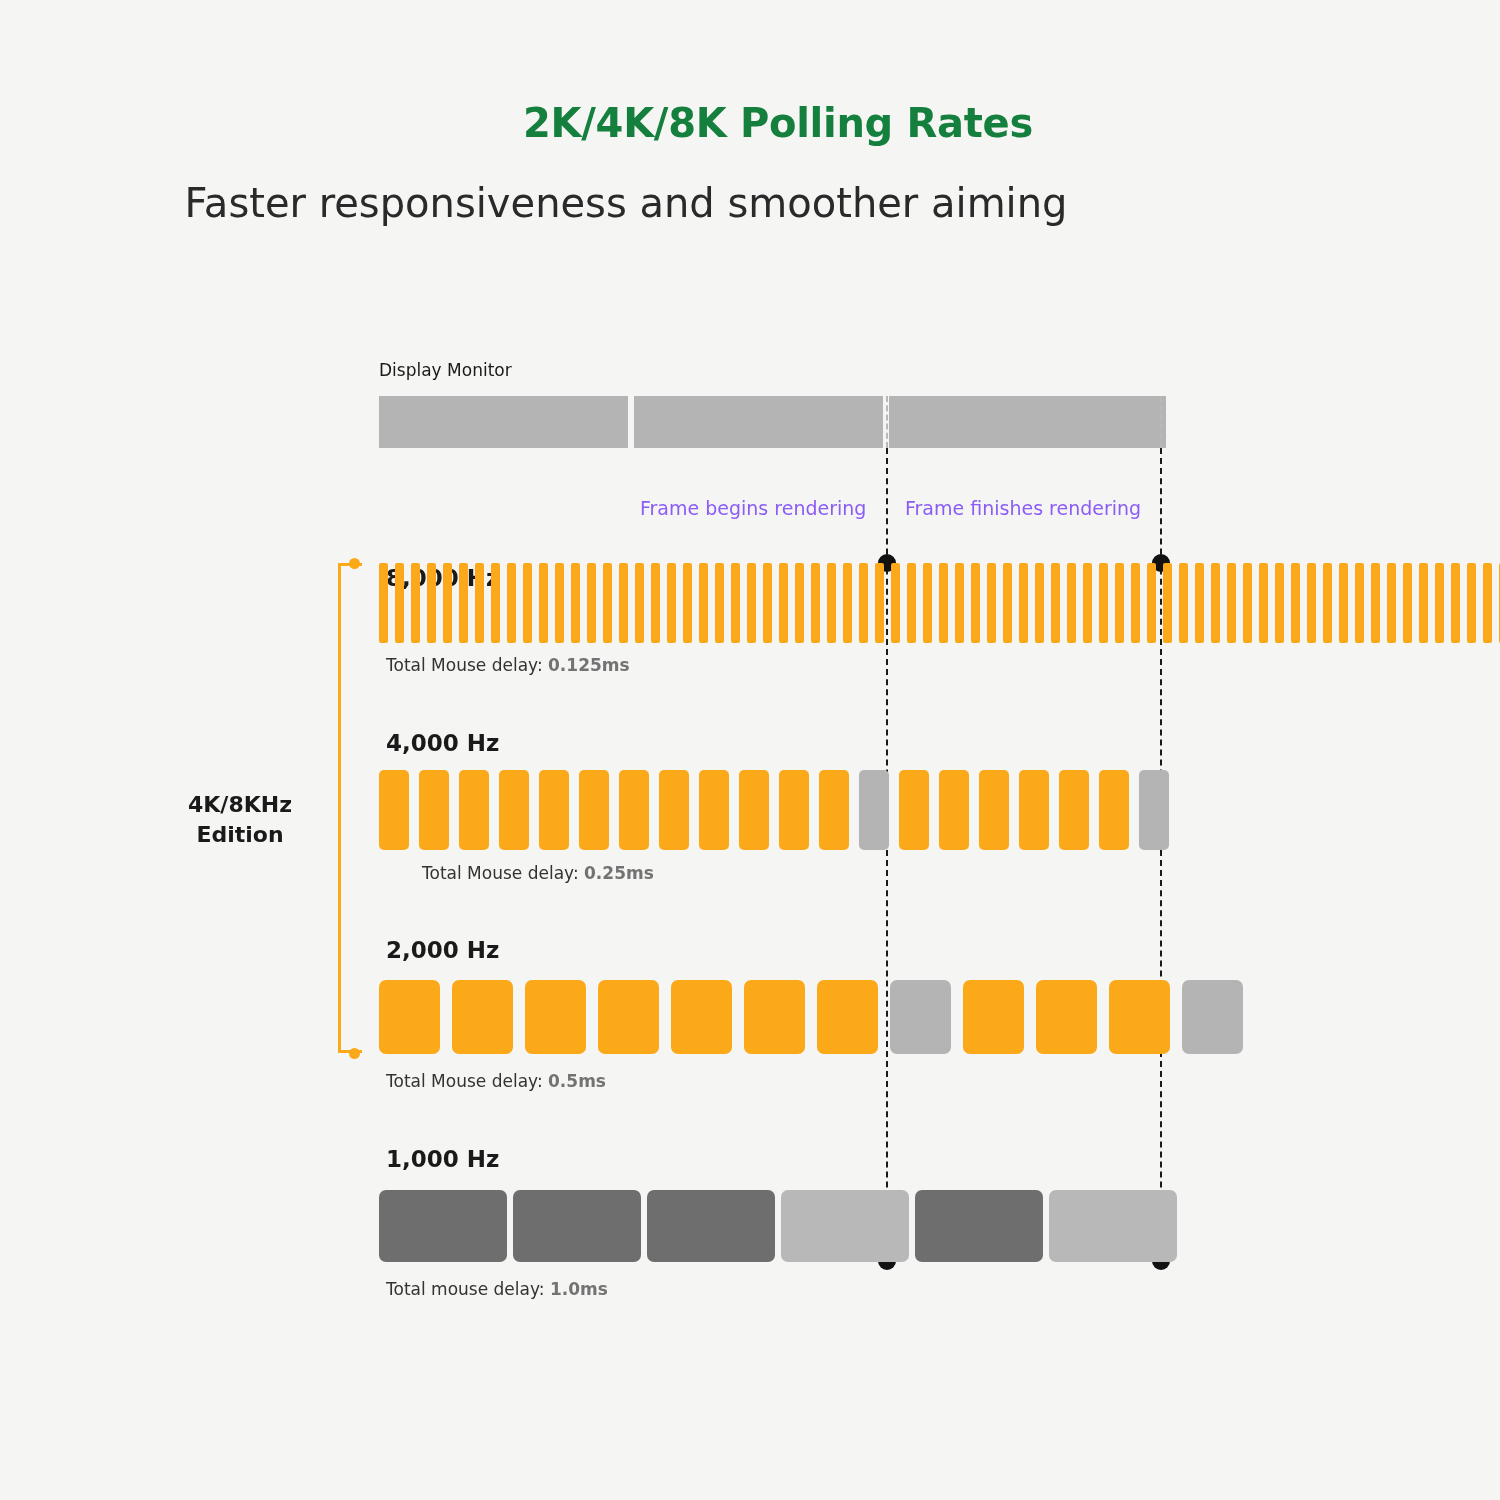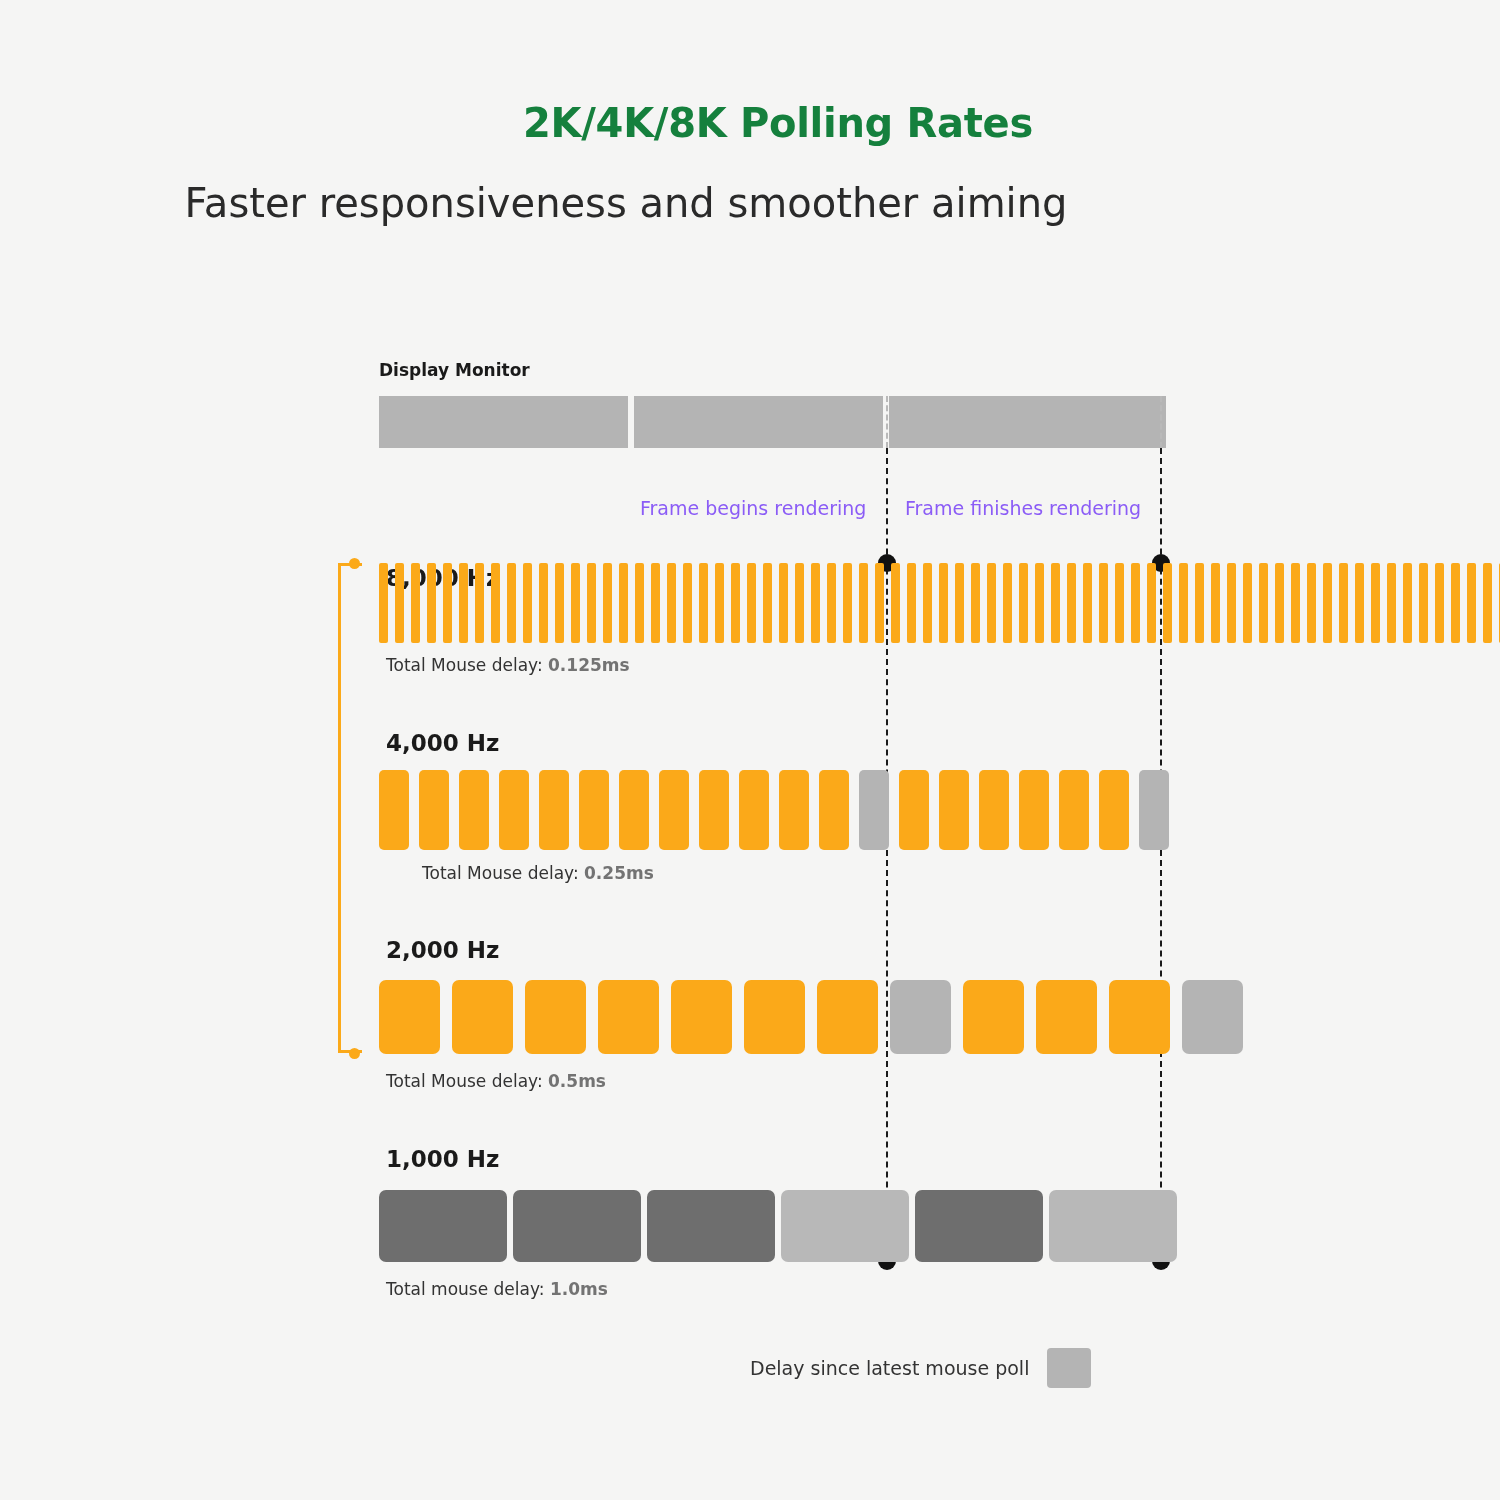--- a/index.html
+++ b/index.html
@@ -47,21 +47,21 @@
     top: 0;
     width: 1500px;
     height: 1500px;
   }
 
   .monitor-label {
     position: absolute;
     left: 379px;
     top: 360px;
     font-size: 17px;
-    font-weight: bold;
+    font-weight: normal;
     color: #1a1a1a;
   }
 
   .monitor-track {
     position: absolute;
     left: 379px;
     top: 396px;
     width: 787px;
     height: 52px;
     display: flex;
@@ -228,20 +228,21 @@
   <div class="vline finish"></div>
 
   <div class="dot" style="left:878px; top:554px;"></div>
   <div class="dot" style="left:1152px; top:554px;"></div>
   <div class="dot" style="left:878px; top:1252px;"></div>
   <div class="dot" style="left:1152px; top:1252px;"></div>
 
   <div class="bracket"></div>
   <div class="bracket-dot" style="left:349px; top:558px;"></div>
   <div class="bracket-dot" style="left:349px; top:1048px;"></div>
+  <div class="edition-label">4K/8KHz Edition</div>
 
   <div class="rate-label" style="left:386px; top:521px;margin-top:44px;">8,000 Hz</div>
   <div class="pulse-row row-8k">
     <div class="pulse"></div>
       <div class="pulse"></div>
       <div class="pulse"></div>
       <div class="pulse"></div>
       <div class="pulse"></div>
       <div class="pulse"></div>
       <div class="pulse"></div>
@@ -371,18 +372,14 @@
     <div class="pulse dark"></div>
     <div class="pulse lightgrey"></div>
     <div class="pulse dark"></div>
     <div class="pulse lightgrey"></div>
   </div>
   <div class="delay-line" style="left:386px; top:1279px;">
     <span>Total mouse delay:</span>
     <b>1.0ms</b>
   </div>
 
-  <div class="legend">
-    <div class="legend-text">Delay since latest mouse poll</div>
-    <div class="legend-swatch"></div>
-  </div>
 
 </div>
 
 </body></html>

